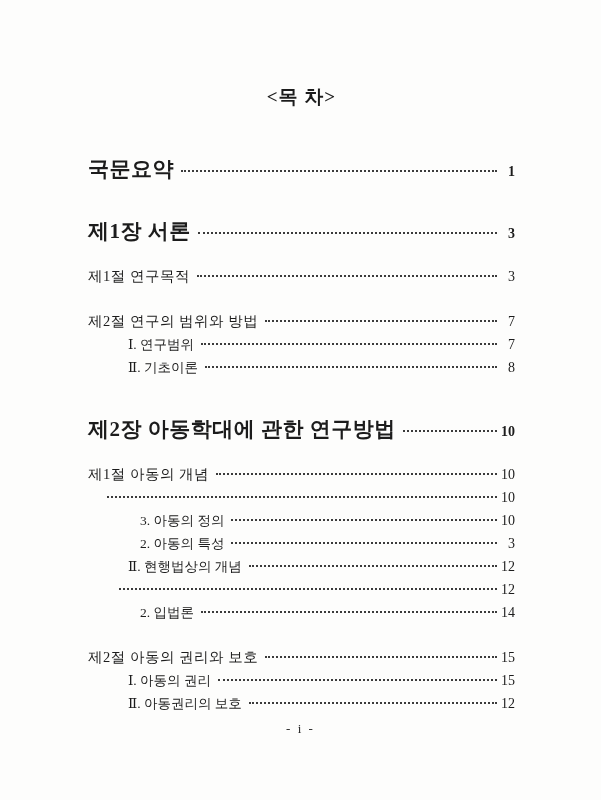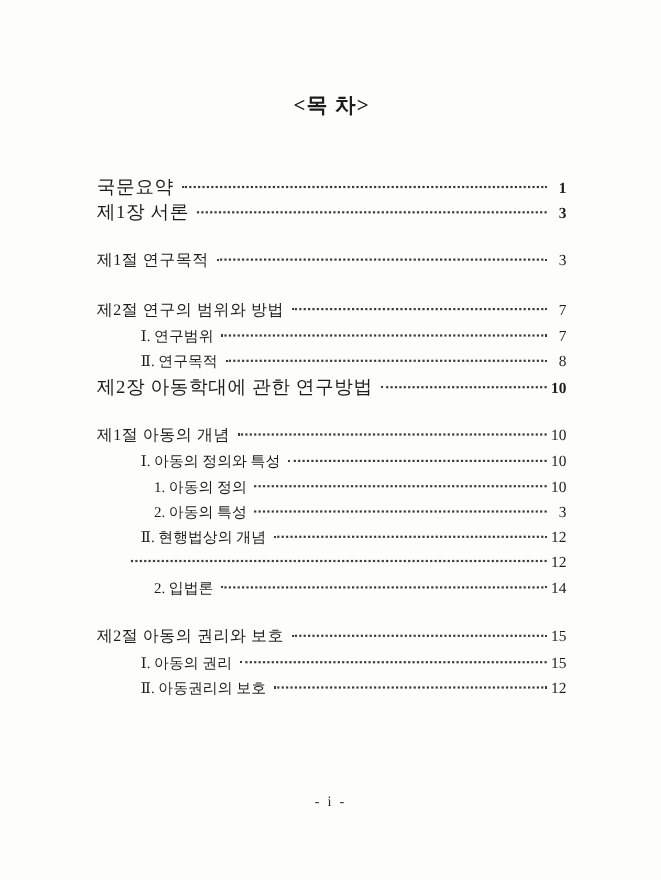--- a/index.html
+++ b/index.html
@@ -49,25 +49,25 @@
     flex: 0 0 auto;
     min-width: 16px;
     text-align: right;
     font-size: 14px;
   }
   
   .lv0 { padding-left: 0; }
   .lv1 { padding-left: 12px; }
   .lv2 { padding-left: 24px; }
   
-  .s-chapter .label { font-weight: normal; font-size: 17px; letter-spacing: 0.5px; }
+  .s-chapter .label { font-weight: bold; font-size: 21px; letter-spacing: 0.5px; }
   .s-chapter .page-num { font-weight: bold; }
   .s-section .label { font-size: 14.5px; letter-spacing: 0.5px; }
   .s-item .label { font-size: 13.5px; margin-left: 28px; }
-  .gap-chapter { }
+  .gap-chapter { margin-top: 39px; }
   .gap-section { margin-top: 22px; }
   .gap-none { margin-top: 0; }
   .footer {
     position: absolute;
     left: 0;
     top: 721px;
     width: 100%;
     text-align: center;
     font-size: 13px;
     letter-spacing: 2px;
@@ -101,41 +101,40 @@
     <span class="label">제2절 연구의 범위와 방법</span>
     <span class="dots"></span>
     <span class="page-num">7</span>
   </div>
       <div class="row lv1 s-item gap-none">
     <span class="label">Ⅰ. 연구범위</span>
     <span class="dots"></span>
     <span class="page-num">7</span>
   </div>
       <div class="row lv1 s-item gap-none">
-    <span class="label">Ⅱ. 연구목적</span>
+    <span class="label">Ⅱ. 기초이론</span>
     <span class="dots"></span>
     <span class="page-num">8</span>
   </div>
       <div class="row lv0 s-chapter gap-chapter">
     <span class="label">제2장 아동학대에 관한 연구방법</span>
     <span class="dots"></span>
     <span class="page-num">10</span>
   </div>
       <div class="row lv0 s-section gap-section">
     <span class="label">제1절 아동의 개념</span>
     <span class="dots"></span>
     <span class="page-num">10</span>
   </div>
       <div class="row lv1 s-item gap-none">
-    <span class="label">Ⅰ. 아동의 정의와 특성</span>
     <span class="dots"></span>
     <span class="page-num">10</span>
   </div>
       <div class="row lv2 s-item gap-none">
-    <span class="label">1. 아동의 정의</span>
+    <span class="label">3. 아동의 정의</span>
     <span class="dots"></span>
     <span class="page-num">10</span>
   </div>
       <div class="row lv2 s-item gap-none">
     <span class="label">2. 아동의 특성</span>
     <span class="dots"></span>
     <span class="page-num">3</span>
   </div>
       <div class="row lv1 s-item gap-none">
     <span class="label">Ⅱ. 현행법상의 개념</span>

